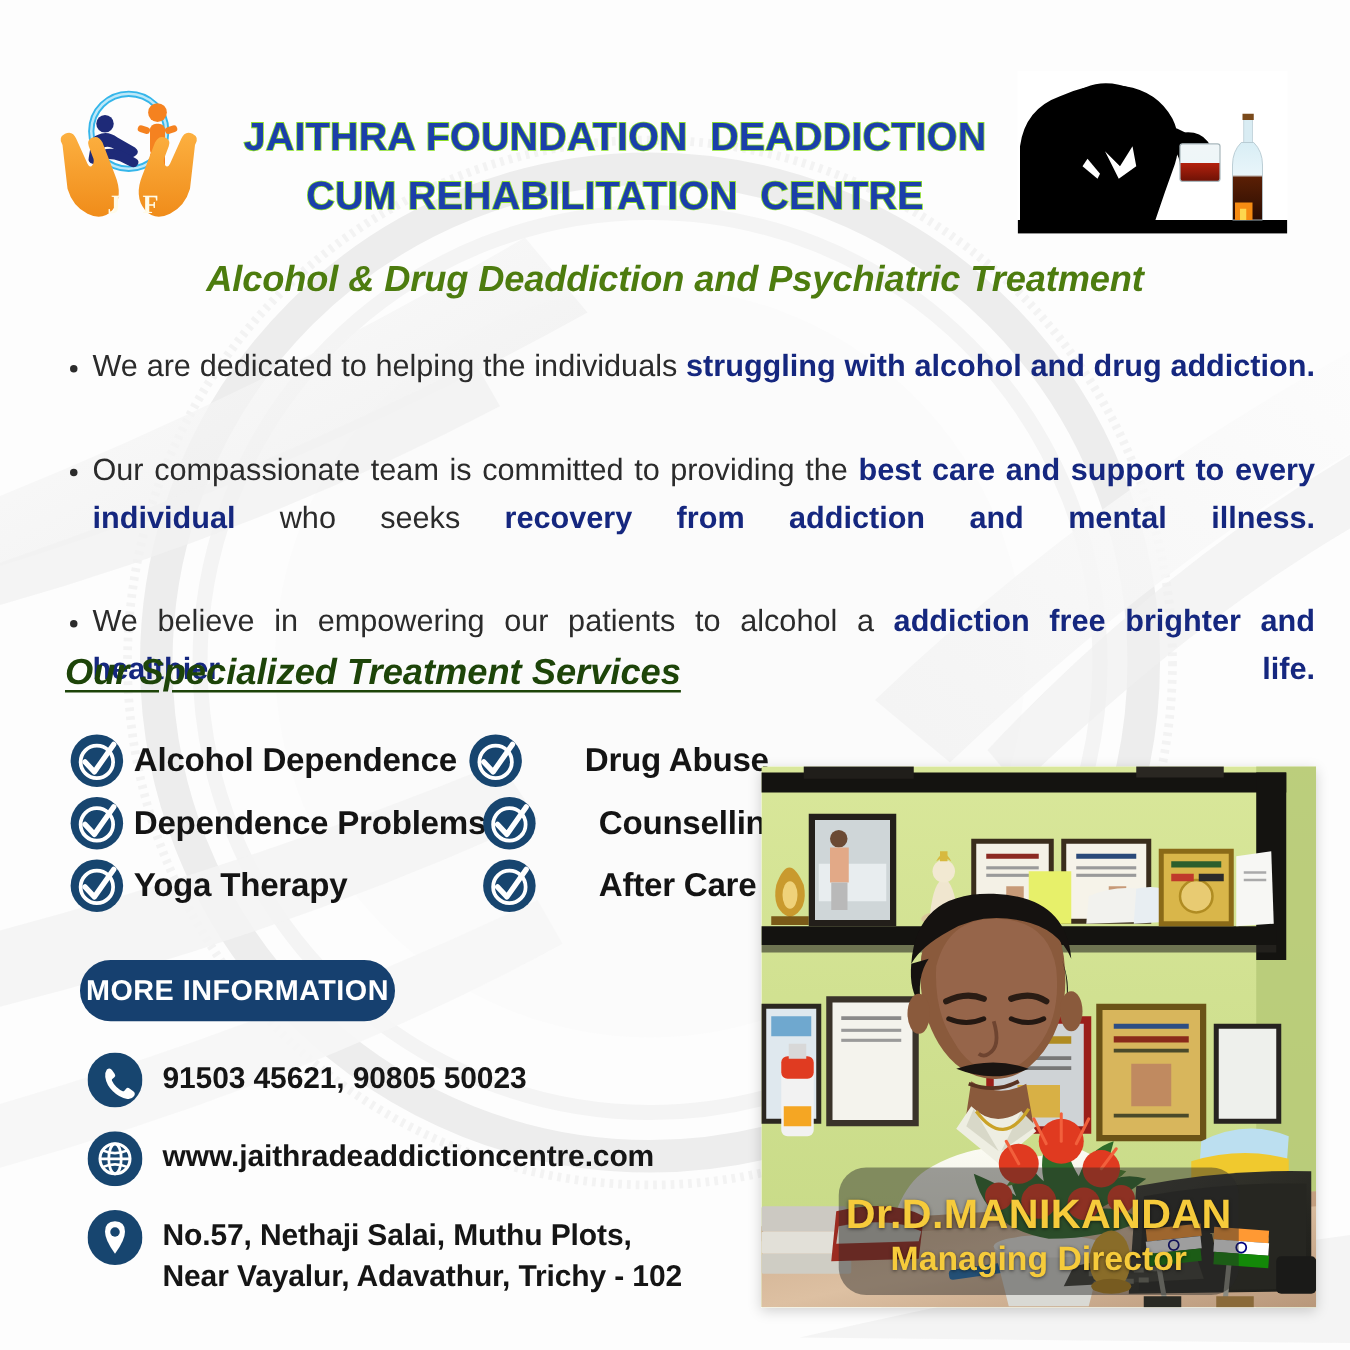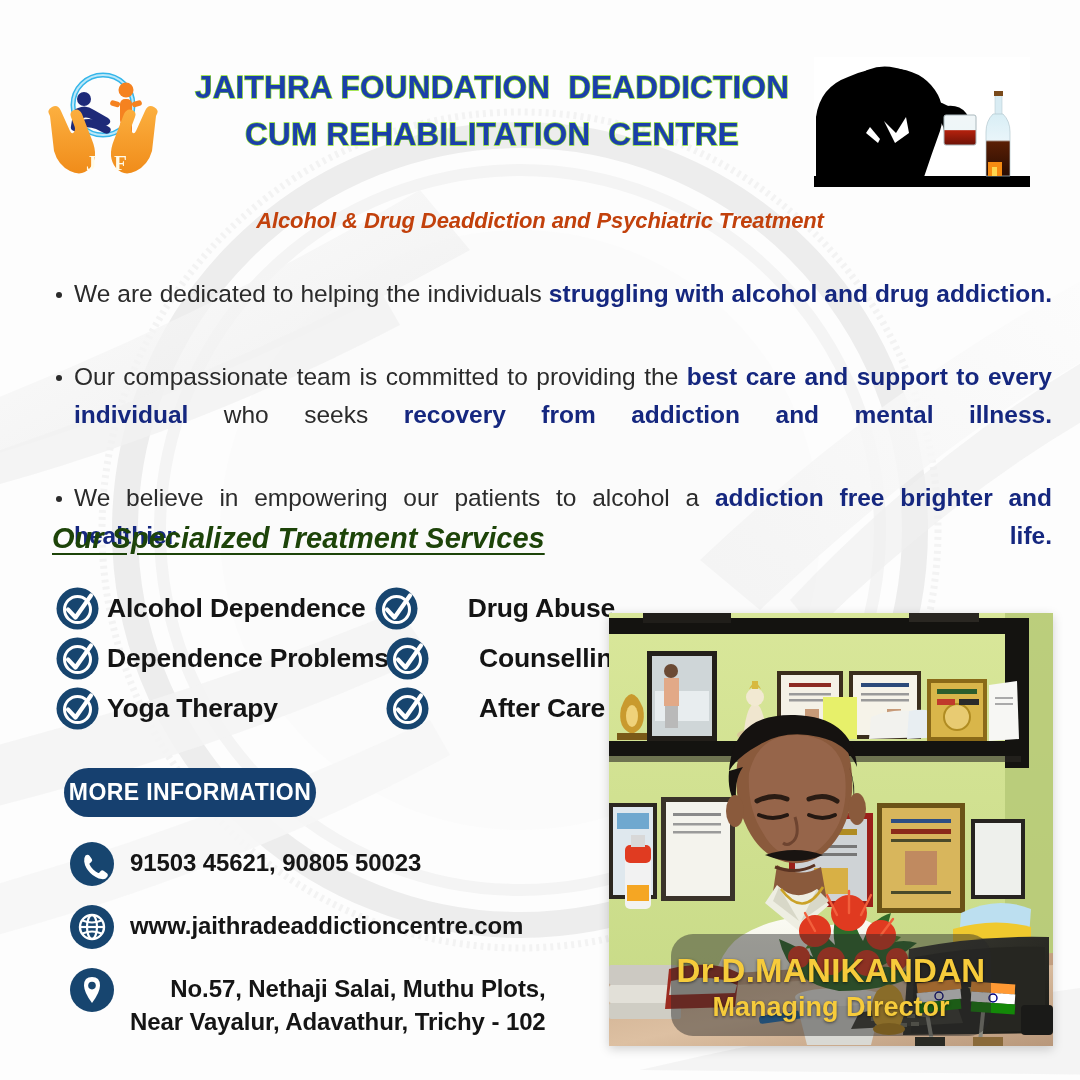--- a/index.html
+++ b/index.html
@@ -14,42 +14,42 @@
   
   #bg { position:absolute; inset:0; overflow:hidden; z-index:0; }
   #bg svg { position:absolute; inset:0; width:1080px; height:1080px; }
 
   
   .header { position:absolute; top:0; left:0; width:1080px; height:200px; z-index:3; }
 
   .logo { position:absolute; left:38px; top:58px; width:130px; height:120px; }
 
   .org-title {
-    position:absolute; left:172px; top:64px; width:640px;
+    position:absolute; left:172px; top:86px; width:640px;
     text-align:center;
     font-size:31.5px;
     font-weight:bold;
     line-height:47px;
     color:#1b3faa;
     letter-spacing:0.2px;
     -webkit-text-stroke:1.3px #8fe02a;
     paint-order:stroke fill;
   }
   .org-title .ln { display:block; white-space:pre; }
 
   .hero-img { position:absolute; left:814px; top:57px; width:216px; height:130px; overflow:hidden; background:#fff; }
 
   
   .subtitle {
     position:absolute; left:0; top:208px; width:1080px;
     text-align:center;
-    font-size:22px;
+    font-size:29px;
     font-style:italic;
     font-weight:bold;
-    color:#c2410c;
+    color:#4d7c0f;
     z-index:3;
     letter-spacing:-0.1px;
   }
 
   
   .bullets { position:absolute; left:52px; top:275px; width:1000px; z-index:3; }
   .bullet {
     position:relative;
     padding-left:22px;
     font-size:24.5px;
@@ -94,21 +94,21 @@
     background:#16406f;
     border-radius:26px;
     display:flex; align-items:center; justify-content:center;
     color:#ffffff; font-size:23px; font-weight:bold; letter-spacing:0.4px;
     z-index:3; border:none; cursor:pointer;
     font-family:"Liberation Sans", sans-serif;
   }
 
   
   .contacts { position:absolute; left:70px; top:842px; z-index:3; width:530px; }
-  .crow { display:flex; align-items:flex-start; margin-bottom:19px;text-align:right; }
+  .crow { display:flex; align-items:flex-start; margin-bottom:19px; }
   .cicon { width:44px; height:44px; flex:0 0 44px; margin-right:16px; }
   .ctext { font-size:24px; font-weight:bold; color:#151515; line-height:33px; padding-top:4px; letter-spacing:-0.1px; }
   .ctext .l2 { display:block; }
 
   
   .photo-wrap {
     position:absolute; left:609px; top:613px; width:444px; height:433px;
     overflow:hidden; z-index:4;
     box-shadow:0 3px 10px rgba(0,0,0,0.18);
   }

